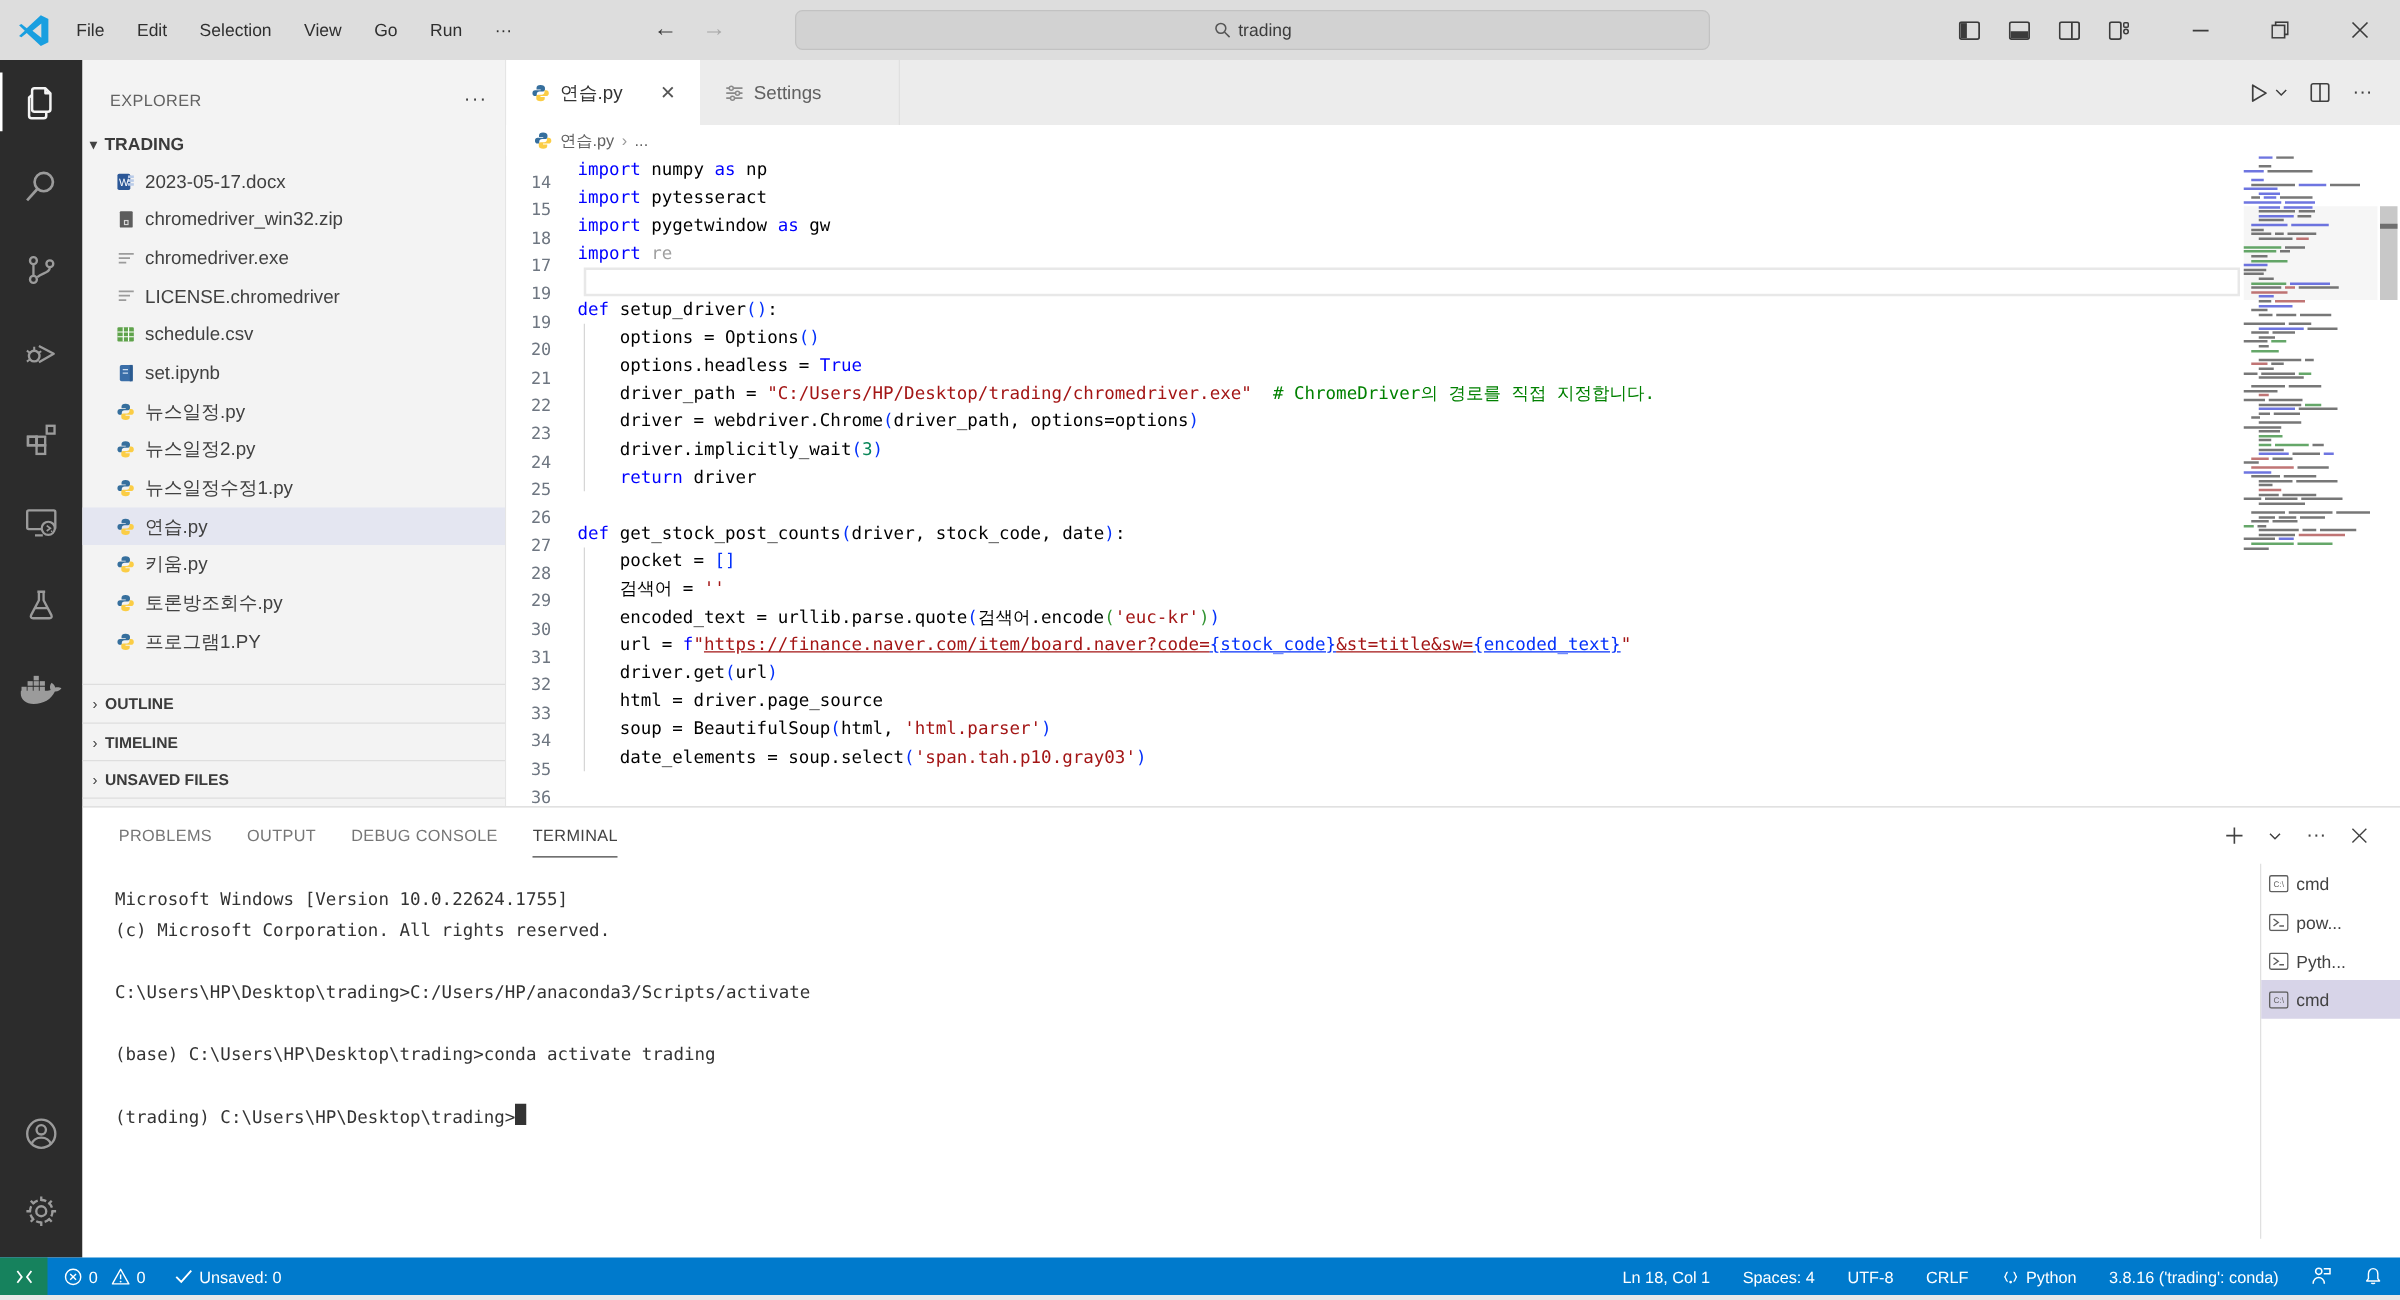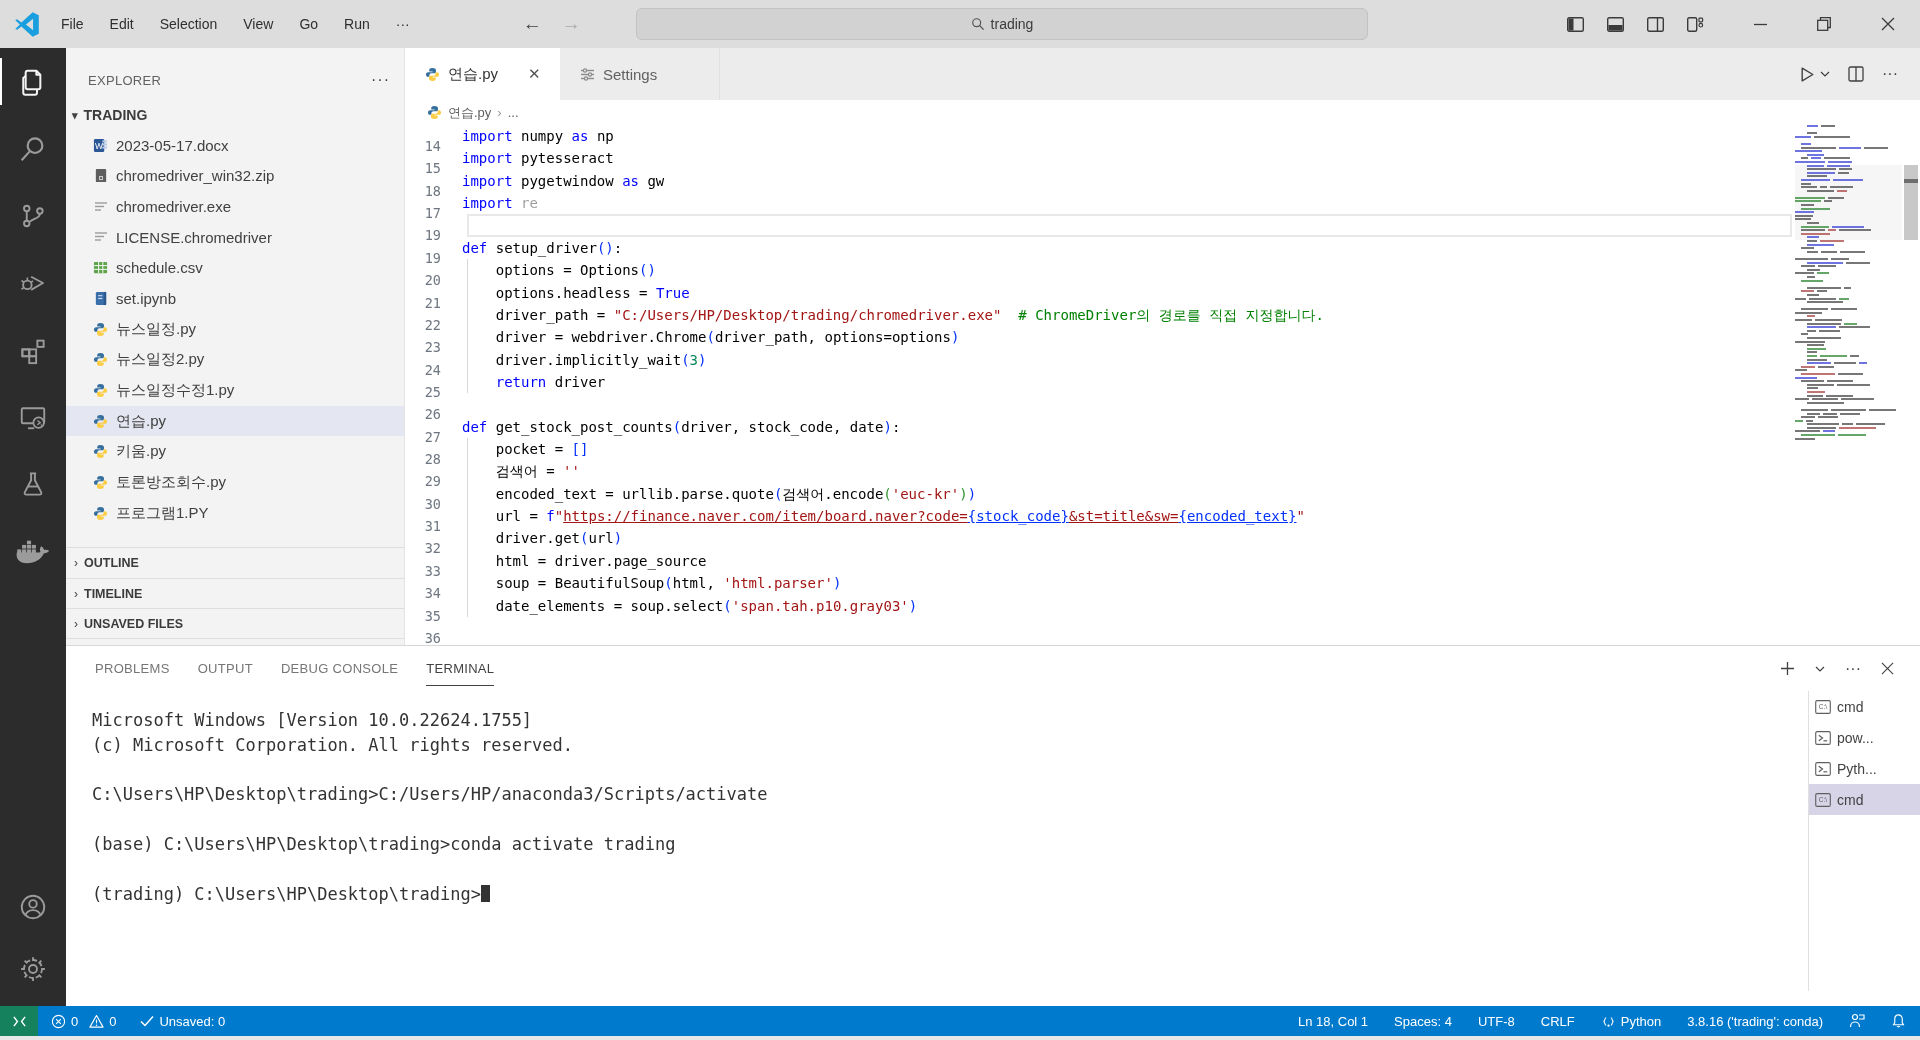--- a/index.html
+++ b/index.html
@@ -73,21 +73,21 @@
 #sb-marker { position:absolute; left:2px; top:54px; width:14px; height:4px; background:#6e6e6e; }
 
 
 #panel { position:absolute; left:66px; top:645px; width:1854px; height:361px; background:#ffffff; border-top:1px solid #d8d8d8; }
 #panel-header { height:45px; display:flex; align-items:center; padding-left:29px; }
 .panel-tab { font-size:13px; letter-spacing:0.3px; color:#767676; margin-right:28px; height:45px; display:flex; align-items:center; position:relative; }
 .panel-tab.active { color:#424242; }
 .panel-tab.active::after { content:""; position:absolute; left:0; right:0; bottom:5px; height:1.5px; background:#424242; }
 .panel-actions { margin-left:auto; display:flex; align-items:center; gap:20px; padding-right:26px; color:#424242; font-size:16px; }
 #terminal-body { position:relative; height:316px; }
-#terminal-text { position:absolute; left:26px; top:17px; font-family:"DejaVu Sans Mono",monospace; font-size:17px; line-height:24.8px; color:#333333; white-space:pre; }
+#terminal-text { position:absolute; left:26px; top:17px; font-family:"DejaVu Sans Mono",monospace; font-size:14px; line-height:24.8px; color:#333333; white-space:pre; }
 .term-cursor { display:inline-block; width:9px; height:17px; background:#333; vertical-align:-2px; }
 #terminal-list { position:absolute; right:0; top:0; width:112px; height:300px; border-left:1px solid #e0e0e0; }
 .tl-row { height:31px; display:flex; align-items:center; padding-left:6px; gap:6px; font-size:14px; color:#424242; }
 .tl-row.selected { background:#d7d4e8; }
 
 
 #statusbar { position:absolute; left:0; top:1006px; width:1920px; height:30px; background:#007acc; color:#ffffff; display:flex; align-items:center; font-size:13px; }
 #remote-block { width:38px; height:30px; background:#16825d; display:flex; align-items:center; justify-content:center; }
 .sb-left { display:flex; align-items:center; gap:24px; margin-left:13px; }
 .sb-item { display:flex; align-items:center; gap:5px; white-space:nowrap; }

